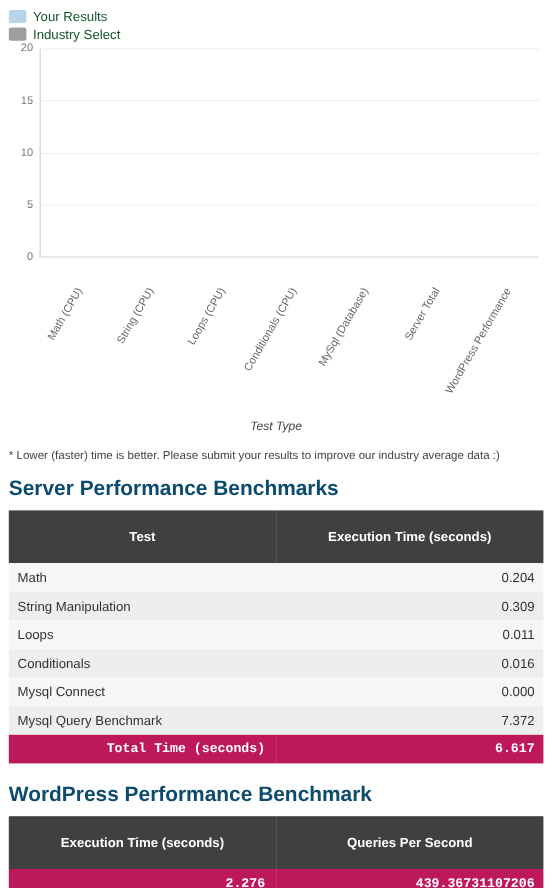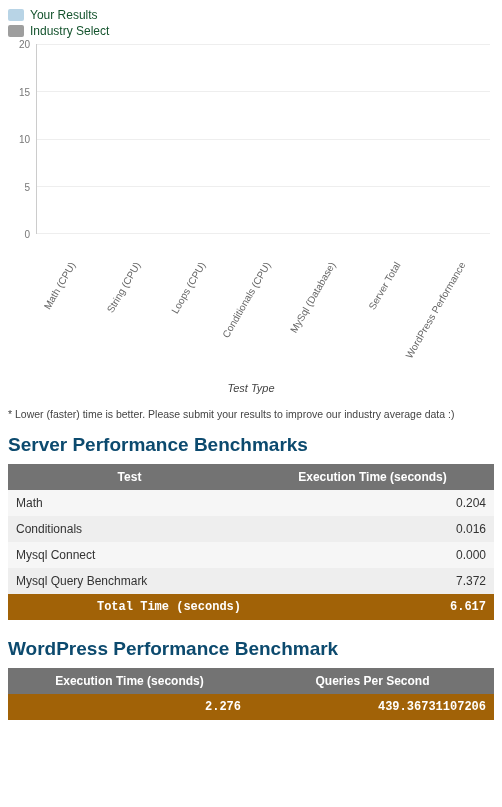--- a/index.html
+++ b/index.html
@@ -27,26 +27,26 @@
   .bar { width: 14px; }
   .bar-a { background: #b8d4e6; }
   .bar-b { background: #9e9e9e; }
   .x-labels { margin-left: 28px; margin-right: 4px; display: flex; height: 110px; }
   .x-label { flex: 1; position: relative; }
   .x-label span { position: absolute; top: 6px; left: 50%; transform-origin: top left; transform: rotate(-60deg) translateX(-100%); white-space: nowrap; font-size: 10px; color: #666; }
   .x-title { text-align: center; font-style: italic; font-size: 11px; color: #444; margin: 18px 0 14px; }
   .note { font-size: 10.5px; color: #444; margin-bottom: 14px; }
   h2 { font-size: 19px; font-weight: bold; margin: 4px 0 8px; color: #0c4a6e; }
   table { width: 100%; border-collapse: collapse; table-layout: fixed; }
-  th { background: #737373; color: #fff; font-weight: bold; font-size: 12px; padding: 6px 8px; text-align: center; }
+  th { background: #404040; color: #fff; font-weight: bold; font-size: 12px; padding: 17px 8px; text-align: center; }
   td { padding: 6px 8px; font-size: 12px; color: #333; }
   tbody tr:nth-child(odd) td { background: #f6f6f6; }
   tbody tr:nth-child(even) td { background: #eeeeee; }
   td.num { text-align: right; }
-  tfoot td { background: #a16207; color: #fff; font-weight: bold; font-family: "Courier New", monospace; font-size: 12px; }
+  tfoot td { background: #be185d; color: #fff; font-weight: bold; font-family: "Courier New", monospace; font-size: 12px; }
   tfoot td:first-child { text-align: right; padding-right: 10px; }
   tfoot td.num { text-align: right; }
   .gap { height: 14px; }
 </style>
 </head>
 <body>
 
 <div class="legend">
   <div class="legend-row">
     <span class="swatch swatch-a"></span>
@@ -139,20 +139,28 @@
       <th>Test</th>
       <th>Execution Time (seconds)</th>
     </tr>
   </thead>
   <tbody id="server-rows">
       <tr>
         <td>Math</td>
         <td class="num">0.204</td>
       </tr>
       <tr>
+        <td>String Manipulation</td>
+        <td class="num">0.309</td>
+      </tr>
+      <tr>
+        <td>Loops</td>
+        <td class="num">0.011</td>
+      </tr>
+      <tr>
         <td>Conditionals</td>
         <td class="num">0.016</td>
       </tr>
       <tr>
         <td>Mysql Connect</td>
         <td class="num">0.000</td>
       </tr>
       <tr>
         <td>Mysql Query Benchmark</td>
         <td class="num">7.372</td>

